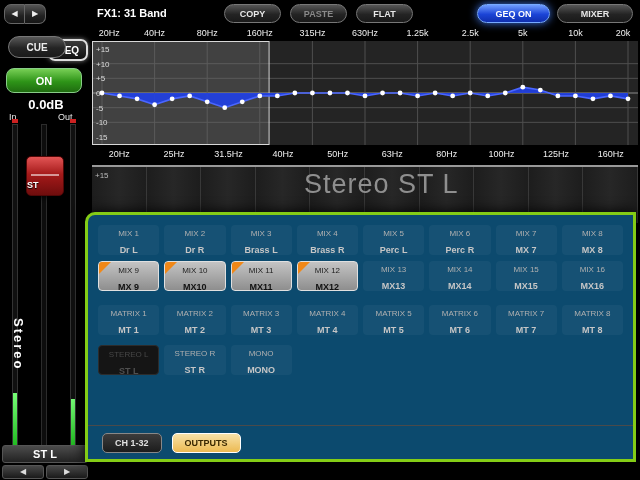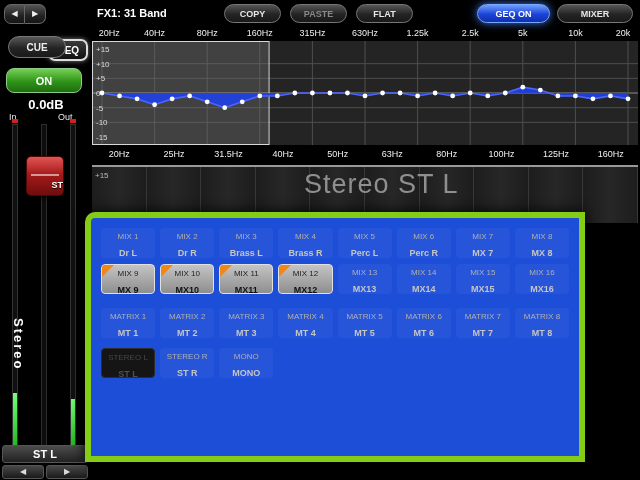--- a/index.html
+++ b/index.html
@@ -21,21 +21,21 @@
   .io-out{position:absolute;left:58px;top:112px;font-size:9px;color:#e8e8e8;}
   .clip{position:absolute;width:6px;height:4px;top:119px;background:#c22;}
   .clip.l{left:12px;} .clip.r{left:70px;}
   .meter{position:absolute;top:124px;width:6px;height:322px;background:#101010;border:1px solid #333;}
   .meter.l{left:12px;} .meter.r{left:70px;}
   .meter .fill{position:absolute;left:0;right:0;bottom:0;background:linear-gradient(180deg,#7f7,#2b2);}
   .meter.l .fill{height:52px;} .meter.r .fill{height:46px;}
   .fader-track{position:absolute;left:41px;top:124px;width:6px;height:322px;background:#0d0d0d;border:1px solid #2c2c2c;}
   .fader-cap{position:absolute;left:26px;top:156px;width:38px;height:40px;border-radius:5px;background:linear-gradient(#e25555,#a51a1a 45%,#6f0d0d);border:1px solid #520707;box-shadow:0 2px 4px rgba(0,0,0,.7);}
   .fader-cap::before{content:'';position:absolute;left:4px;right:4px;top:17px;height:2px;background:rgba(255,255,255,.55);}
-  .fader-cap span{position:absolute;left:0;right:0;bottom:5px;text-align:right;font-size:9px;font-weight:bold;color:#fff;text-shadow:0 1px 1px #000;}
+  .fader-cap span{position:absolute;left:0;right:0;bottom:5px;text-align:left;font-size:9px;font-weight:bold;color:#fff;text-shadow:0 1px 1px #000;}
   .vname{position:absolute;left:11px;top:318px;height:118px;writing-mode:vertical-lr;font-size:13px;font-weight:bold;color:#fff;letter-spacing:2px;}
   .chname{position:absolute;left:2px;top:445px;width:86px;height:18px;background:linear-gradient(#4c4c4c,#222);border:1px solid #555;border-radius:3px;text-align:center;line-height:16px;font-size:11px;font-weight:bold;color:#fff;}
   .barrow{position:absolute;top:465px;width:42px;height:14px;border-radius:3px;background:linear-gradient(#484848,#1a1a1a);border:1px solid #555;color:#ddd;font-size:8px;line-height:12px;text-align:center;}
   .barrow.l{left:2px;} .barrow.r{left:46px;}
 
   
   .title{position:absolute;left:97px;top:7px;font-size:11px;font-weight:bold;color:#fff;}
   .pillbtn{position:absolute;top:4px;height:19px;border-radius:10px;background:linear-gradient(#565656,#242424 55%,#191919);border:1px solid #777;color:#e8e8e8;font-size:9px;font-weight:bold;text-align:center;}
   .btn-copy{left:224px;width:57px;}
   .btn-paste{left:290px;width:57px;color:#888;}
@@ -54,21 +54,21 @@
   
   .geq-section{position:absolute;left:92px;top:149px;width:546px;height:112px;}
   #geq-freq-row{display:flex;height:13px;}
   #geq-freq-row span{flex:1;text-align:center;font-size:9px;color:#f0f0f0;}
   #geq-columns{margin-top:3px;height:58px;border-top:2px solid #999;display:flex;background:#202020;}
   #geq-columns div{flex:1;border-right:1px solid #383838;background:linear-gradient(90deg,#1d1d1d,#272727 50%,#1d1d1d);}
   .geq-db{position:absolute;left:3px;top:22px;font-size:8px;color:#bbb;}
   .watermark{position:absolute;left:212px;top:20px;font-size:27px;color:#8f8f8f;letter-spacing:1px;}
 
   
-  .popup{position:absolute;left:85px;top:212px;width:500px;height:250px;background:#1d4ed8;border:6px solid #84cc16;border-radius:10px 0 0 0;z-index:10;box-shadow:0 0 14px #000;}
+  .popup{position:absolute;left:85px;top:212px;width:551px;height:250px;background:#0c4a6e;border:3px solid #84cc16;border-radius:10px 0 0 0;z-index:10;box-shadow:0 0 14px #000;}
   #popup-grid{padding:10px 10px 0 10px;}
   .mix-row{display:grid;grid-template-columns:repeat(8,1fr);gap:5px;margin-top:6px;}
   .mix-row.r0{margin-top:0;}
   .mix-row.r2{margin-top:14px;}
   .mix-row.r3{margin-top:10px;}
   .mix-btn{position:relative;height:30px;border-radius:4px;text-align:center;padding-top:4px;overflow:hidden;cursor:pointer;}
   .mix-btn .l1{font-size:8px;}
   .mix-btn .l2{font-size:9px;font-weight:bold;margin-top:7px;}
   .mix-btn.plain{background:rgba(255,255,255,.045);color:#b0b0b0;}
   .mix-btn.plain .l2{color:#c6c6c6;}
@@ -343,15 +343,19 @@
           <div class="mix-btn plain">
             <div class="l1">STEREO R</div>
             <div class="l2">ST R</div>
           </div>
           <div class="mix-btn plain">
             <div class="l1">MONO</div>
             <div class="l2">MONO</div>
           </div>
         </div>
       </div>
+    <div class="tabbar" id="popup-tabs">
+        <div class="tab">CH 1-32</div>
+        <div class="tab active">OUTPUTS</div>
+      </div>
   </div>
 
 </div>
 
 </body></html>

